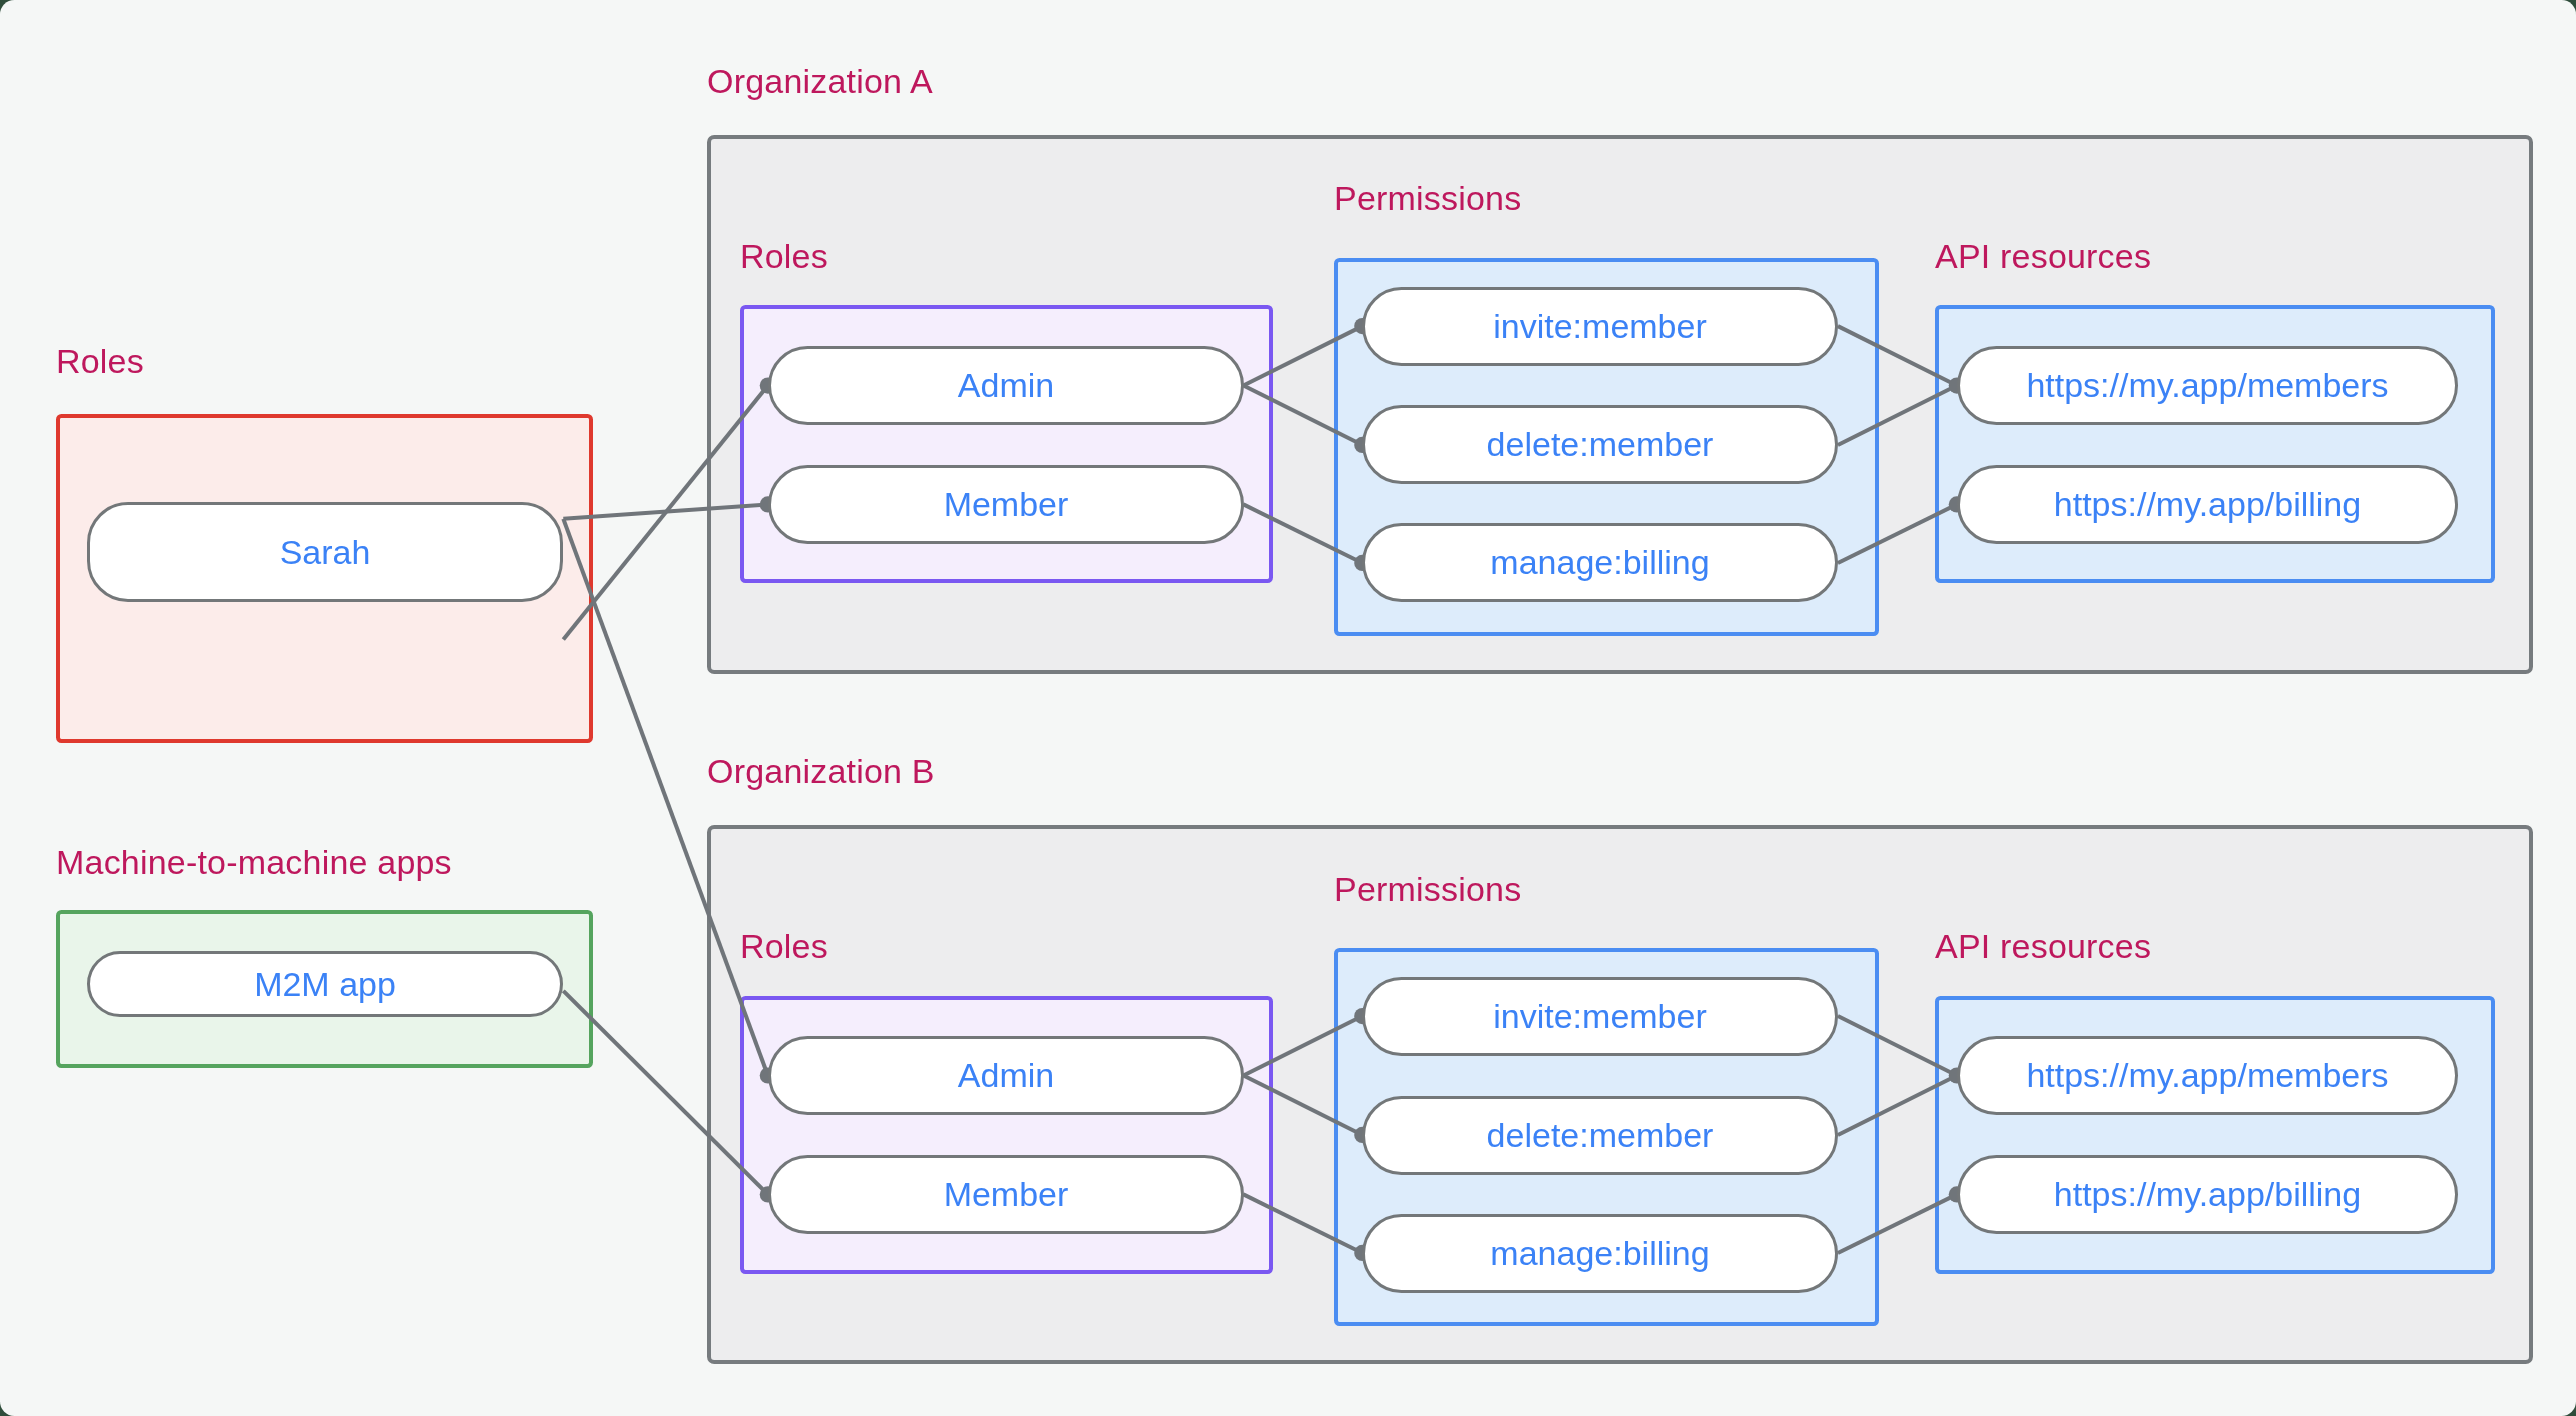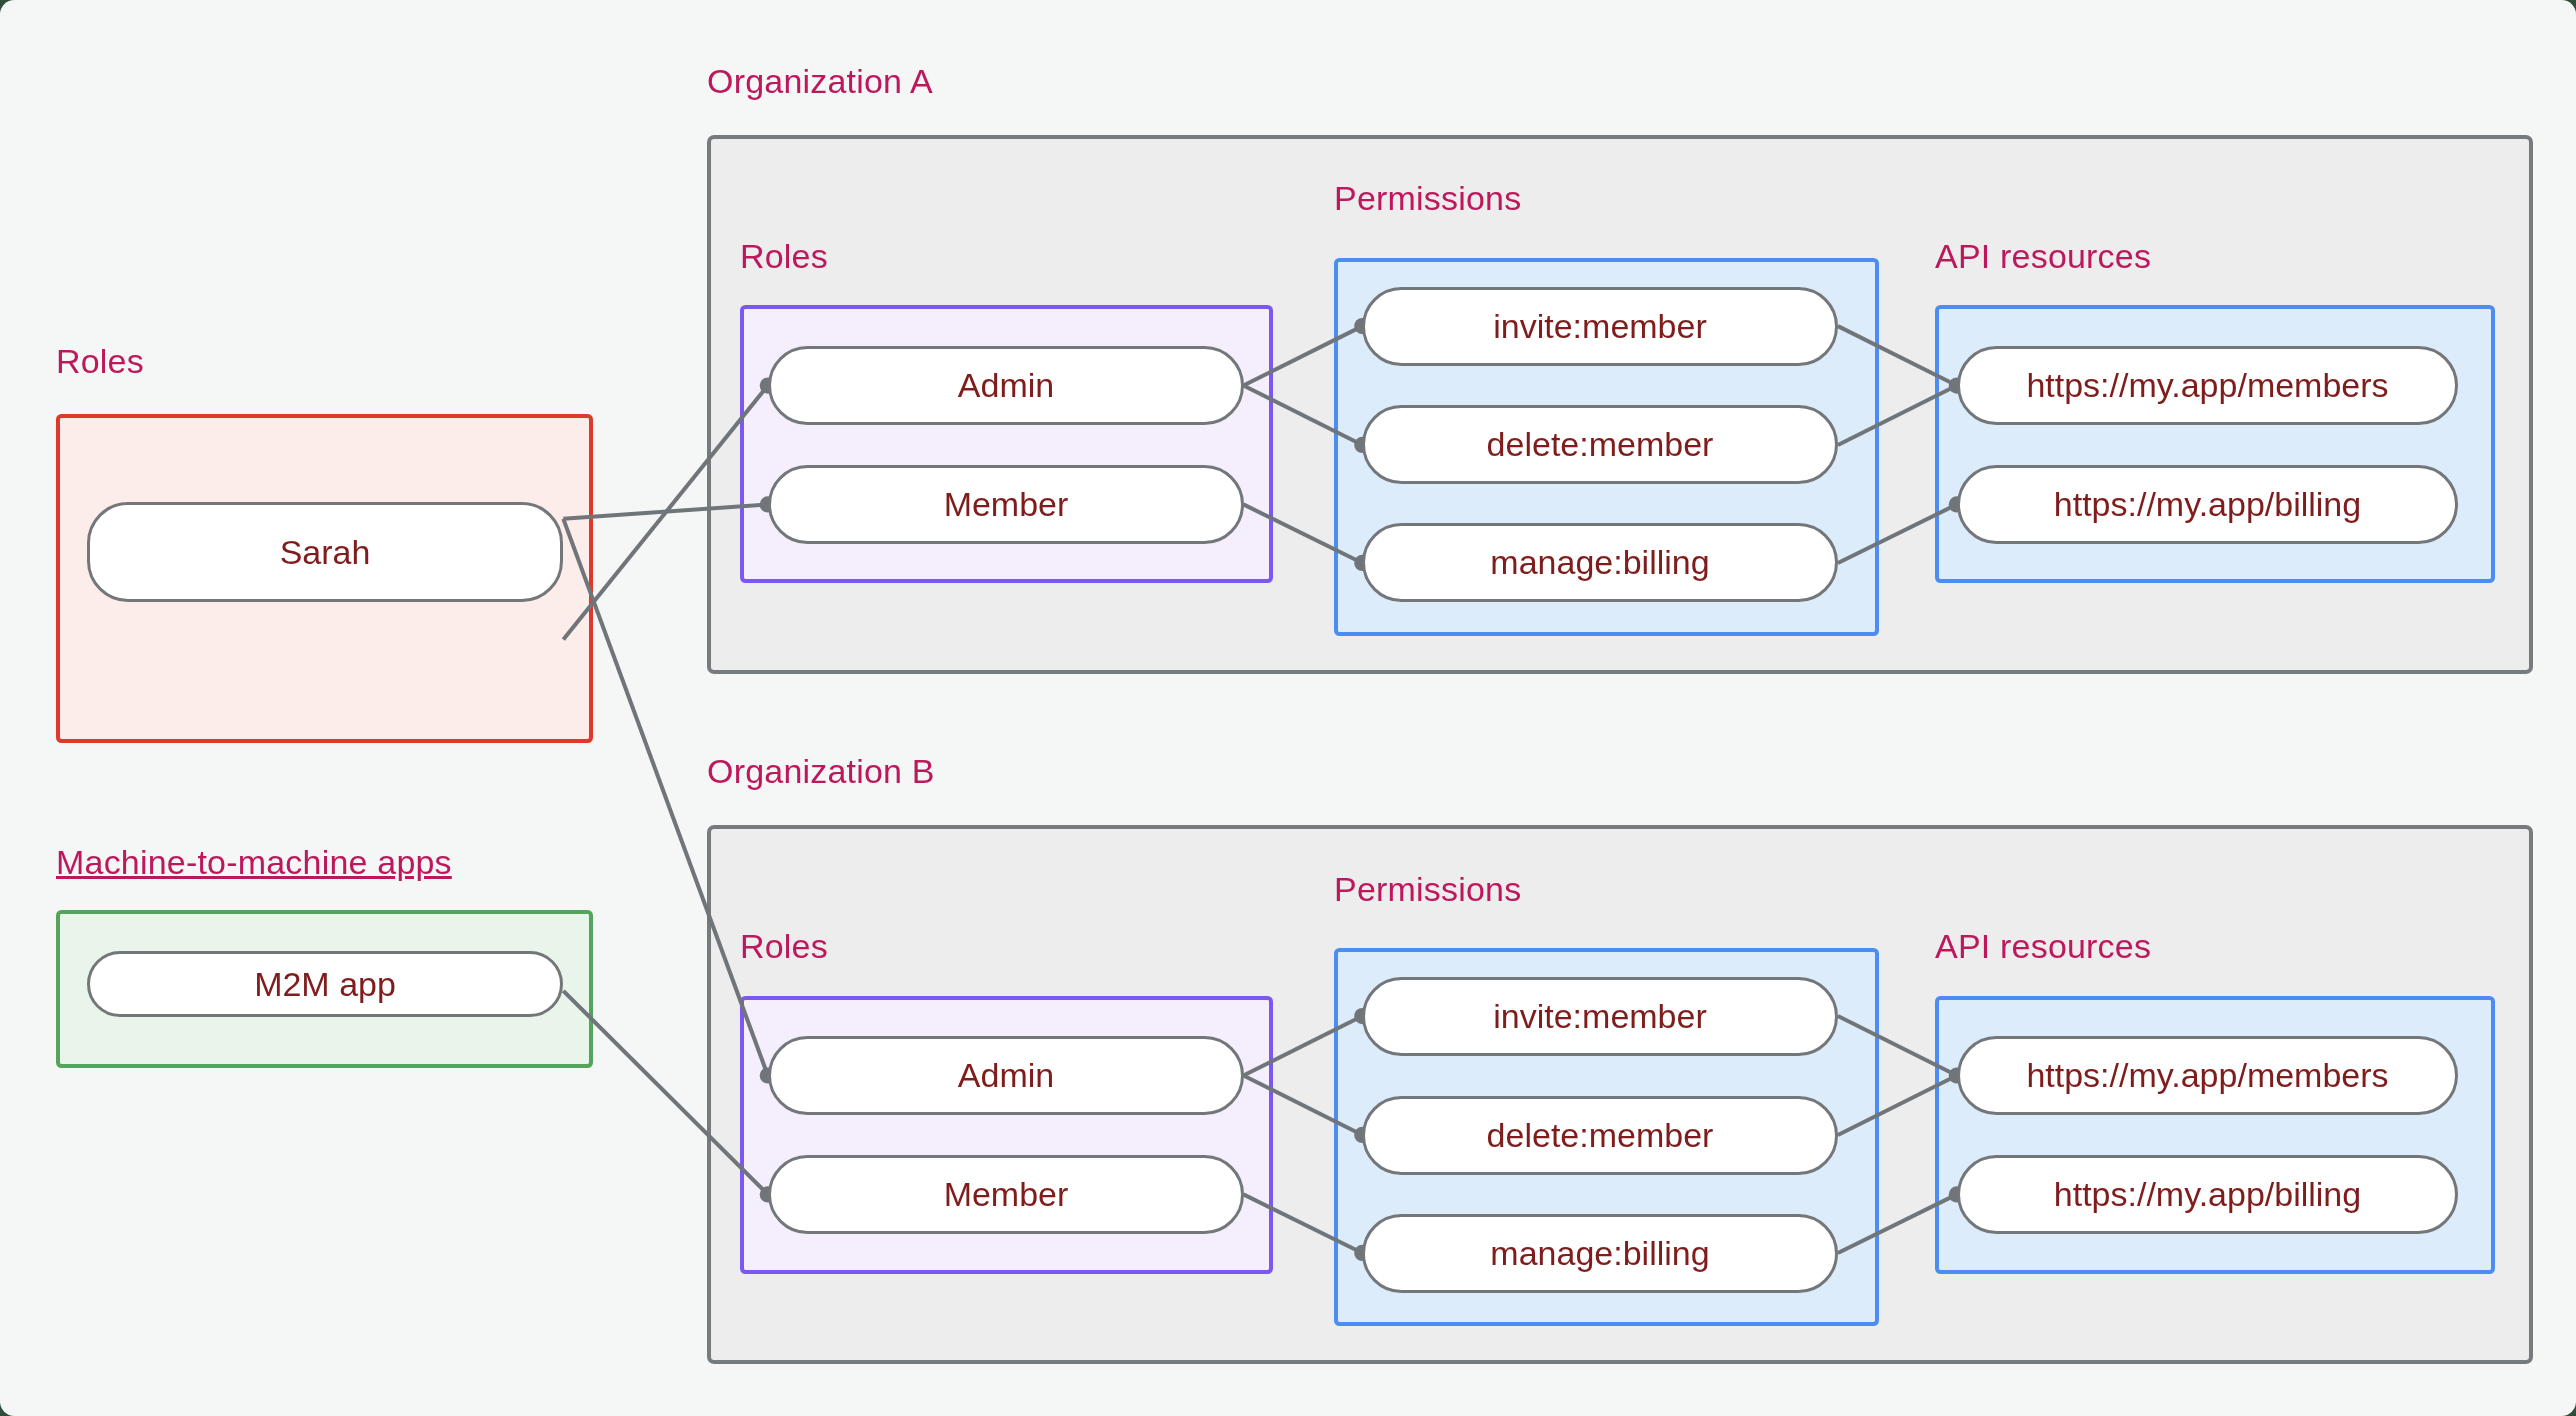--- a/index.html
+++ b/index.html
@@ -33,21 +33,21 @@
   }
   .users-box{background:#fcecea;border:4.5px solid #df392e;border-radius:5.4px;}
   .m2m-box{background:#e9f5ea;border:4.5px solid #55a45e;border-radius:5.4px;}
   .roles-box{background:#f5eefd;border:4.5px solid #7a58f1;border-radius:5.4px;}
   .perm-box,.api-box{background:#ddecfb;border:4.5px solid #4b8df2;border-radius:5.4px;}
   .pill{
     position:absolute;box-sizing:border-box;
     background:#ffffff;border:3.6px solid #737779;
     border-radius:41px;
     display:flex;align-items:center;justify-content:center;
-    font-size:34px;color:#7f1d1d;
+    font-size:34px;color:#3b82f6;
     z-index:3;white-space:nowrap;
   }
 </style>
 </head>
 <body>
 
 <div class="canvas">
 
   <svg class="wires" width="2576" height="1416" viewBox="0 0 2859 1572" xmlns="http://www.w3.org/2000/svg">
       <line x1="625" y1="576" x2="852" y2="560" class="edge"></line>
@@ -79,21 +79,21 @@
       <circle cx="1512" cy="1260" r="9" class="dot"></circle>
       <circle cx="1512" cy="1391" r="9" class="dot"></circle>
       <circle cx="2172" cy="1194" r="9" class="dot"></circle>
       <circle cx="2172" cy="1326" r="9" class="dot"></circle>
     </svg>
 
   <div class="section-label" style="left:56px;top:341px;">Roles</div>
   <div class="box users-box" style="left:56px;top:414px;width:537px;height:329px;"></div>
   <div class="pill" style="left:87px;top:478px;width:476px;height:100px;margin-top:24px;">Sarah</div>
 
-  <div class="section-label" style="left:56px;top:842px;text-decoration:underline;">Machine-to-machine apps</div>
+  <div class="section-label" style="left:56px;top:842px;">Machine-to-machine apps</div>
   <div class="box m2m-box" style="left:56px;top:910px;width:537px;height:158px;"></div>
   <div class="pill" style="left:87px;top:951px;width:476px;height:66px;">M2M app</div>
 
   <div class="section-label" style="left:707px;top:61px;">Organization A</div>
   <div class="box org-box" style="left:707px;top:135px;width:1826px;height:539px;"></div>
 
   <div class="section-label" style="left:740px;top:236px;">Roles</div>
   <div class="box roles-box" style="left:740px;top:305px;width:533px;height:278px;"></div>
   <div class="pill" style="left:768px;top:346px;width:476px;height:79px;">Admin</div>
   <div class="pill" style="left:768px;top:465px;width:476px;height:79px;">Member</div>

